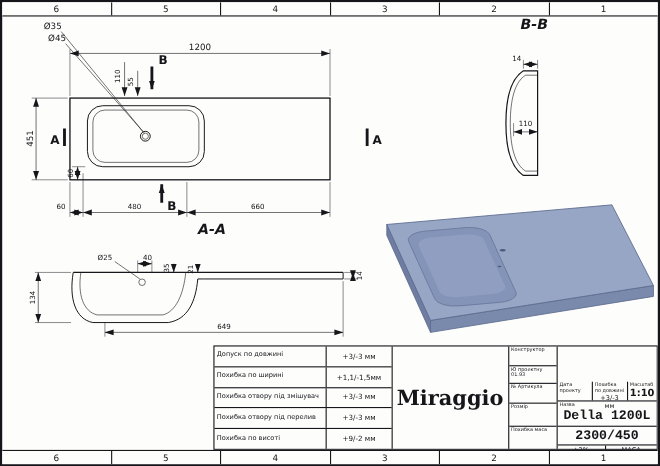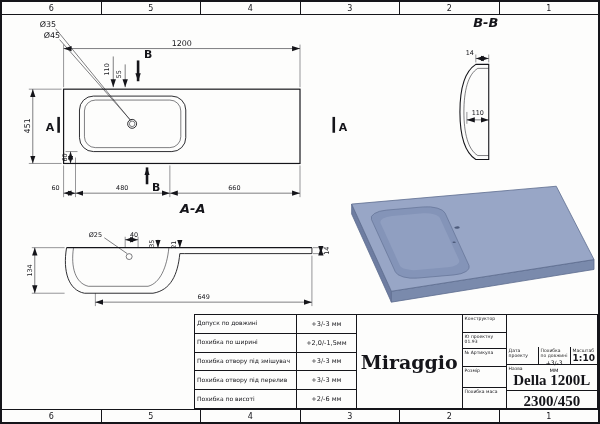--- a/index.html
+++ b/index.html
@@ -51,22 +51,22 @@
   .il-cell{border-bottom:1px solid #15151a;font-size:4.5px;line-height:1.2;padding:1px 2px;
     display:flex;flex-direction:column;justify-content:flex-start;}
   .il-cell:last-child{border-bottom:none;}
   .info-right{flex:1;display:flex;flex-direction:column;margin-top:32px;}
   .ir-row{display:flex;border-bottom:1px solid #15151a;}
   .ir-row:last-child{border-bottom:none;}
   .ir-cell{border-right:1px solid #15151a;font-size:4.5px;line-height:1.2;padding:1px 2px;
     display:flex;flex-direction:column;}
   .ir-cell:last-child{border-right:none;}
   .small-lb{font-size:4.5px;color:#222;}
-  .big-val{font-size:15px;font-weight:bold;text-align:left;flex:1;
-    display:flex;align-items:center;justify-content:center;font-family:Liberation Serif, serif;}
+  .big-val{font-size:12px;font-weight:bold;text-align:left;flex:1;
+    display:flex;align-items:center;justify-content:center;font-family:Liberation Mono, monospace;}
   .mid-val{font-size:6px;text-align:center;}
   .scale-val{font-size:9px;font-weight:bold;text-align:center;}
 </style>
 </head>
 <body>
 
 <div class="sheet">
 
   <div class="grid-strip top">
     <div class="grid-cell">6</div>
@@ -204,33 +204,33 @@
 
   <div class="title-block">
 
     <div class="tol-section">
       <div class="tol-row">
         <div class="tol-label">Допуск по довжині</div>
         <div class="tol-value">+3/-3 мм</div>
       </div>
       <div class="tol-row">
         <div class="tol-label">Похибка по ширині</div>
-        <div class="tol-value">+2,0/-1,5мм</div>
+        <div class="tol-value">+1,1/-1,5мм</div>
       </div>
       <div class="tol-row">
         <div class="tol-label">Похибка отвору під змішувач</div>
         <div class="tol-value">+3/-3 мм</div>
       </div>
       <div class="tol-row">
         <div class="tol-label">Похибка отвору під перелив</div>
         <div class="tol-value">+3/-3 мм</div>
       </div>
       <div class="tol-row">
         <div class="tol-label">Похибка по висоті</div>
-        <div class="tol-value">+2/-6 мм</div>
+        <div class="tol-value">+9/-2 мм</div>
       </div>
     </div>
 
     <div class="logo-section">
       <span class="logo-text">Miraggio</span>
     </div>
 
     <div class="info-section">
       <div class="info-left">
         <div class="il-cell" style="height:18px;">Конструктор</div>

